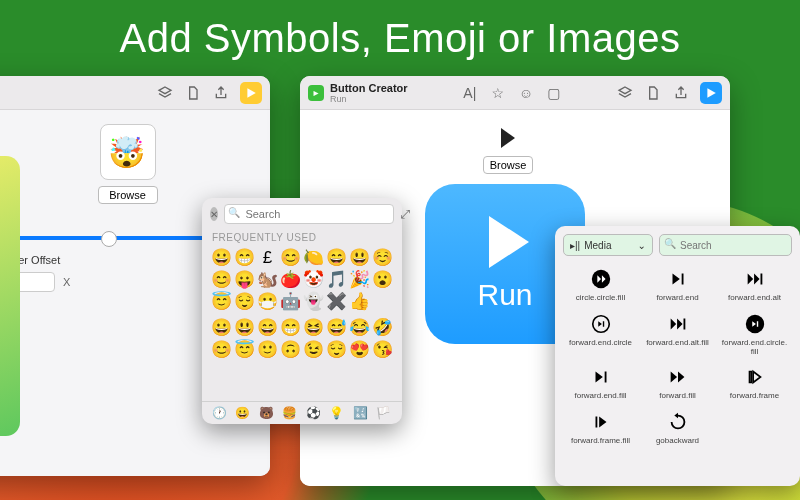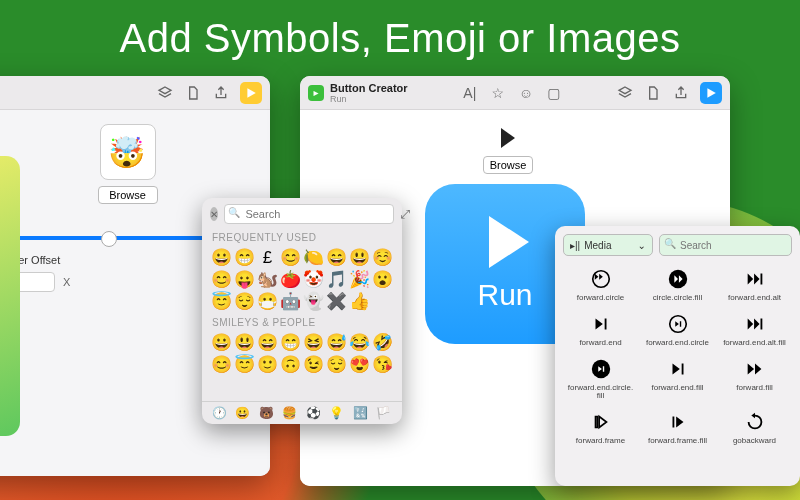--- a/index.html
+++ b/index.html
@@ -195,21 +195,20 @@
       <span>😮</span>
       <span>😇</span>
       <span>😌</span>
       <span>😷</span>
       <span>🤖</span>
       <span>👻</span>
       <span>✖️</span>
       <span>👍</span>
       <span></span>
     </div>
-  <div class="emoji-sec">SMILEYS &amp; PEOPLE</div>
   <div class="emoji-grid" id="emg-smile">
       <span>😀</span>
       <span>😃</span>
       <span>😄</span>
       <span>😁</span>
       <span>😆</span>
       <span>😅</span>
       <span>😂</span>
       <span>🤣</span>
       <span>😊</span>
@@ -239,50 +238,41 @@
       <span>▸||</span>
       <span>Media</span>
       <span style="margin-left:auto">⌄</span>
     </div>
     <div class="sym-srch"><input placeholder="Search" style=""></div>
   </div>
   <div class="sym-grid" id="sym-grid">
       <div class="sym-item">
         <div class="ic">
           <svg viewBox="0 0 24 24">
-            <circle cx="12" cy="12" r="9" fill="none" stroke="#000" stroke-width="1.8"></circle>
-            <path d="M9 8l5 4-5 4zM15 8l5 4-5 4z" transform="translate(-2,0) scale(.8)" fill="#000"></path>
-          </svg>
-        </div>
-        <div class="nm">forward.circle</div>
-      </div>
-      <div class="sym-item">
-        <div class="ic">
-          <svg viewBox="0 0 24 24">
             <circle cx="12" cy="12" r="10" fill="#000"></circle>
             <path d="M8 8l4 4-4 4zM13 8l4 4-4 4z" fill="#fff"></path>
           </svg>
         </div>
         <div class="nm">circle.circle.fill</div>
       </div>
       <div class="sym-item">
         <div class="ic">
           <svg viewBox="0 0 24 24">
+            <path d="M6 6l8 6-8 6zM16 6h2v12h-2z" fill="#000"></path>
+          </svg>
+        </div>
+        <div class="nm">forward.end</div>
+      </div>
+      <div class="sym-item">
+        <div class="ic">
+          <svg viewBox="0 0 24 24">
             <path d="M4 6l6 6-6 6zM11 6l6 6-6 6zM18 6h2v12h-2z" fill="#000"></path>
           </svg>
         </div>
         <div class="nm">forward.end.alt</div>
-      </div>
-      <div class="sym-item">
-        <div class="ic">
-          <svg viewBox="0 0 24 24">
-            <path d="M6 6l8 6-8 6zM16 6h2v12h-2z" fill="#000"></path>
-          </svg>
-        </div>
-        <div class="nm">forward.end</div>
       </div>
       <div class="sym-item">
         <div class="ic">
           <svg viewBox="0 0 24 24">
             <circle cx="12" cy="12" r="9" fill="none" stroke="#000" stroke-width="1.8"></circle>
             <path d="M9 9l4 3-4 3zM14 9h1.5v6H14z" fill="#000"></path>
           </svg>
         </div>
         <div class="nm">forward.end.circle</div>
       </div>

